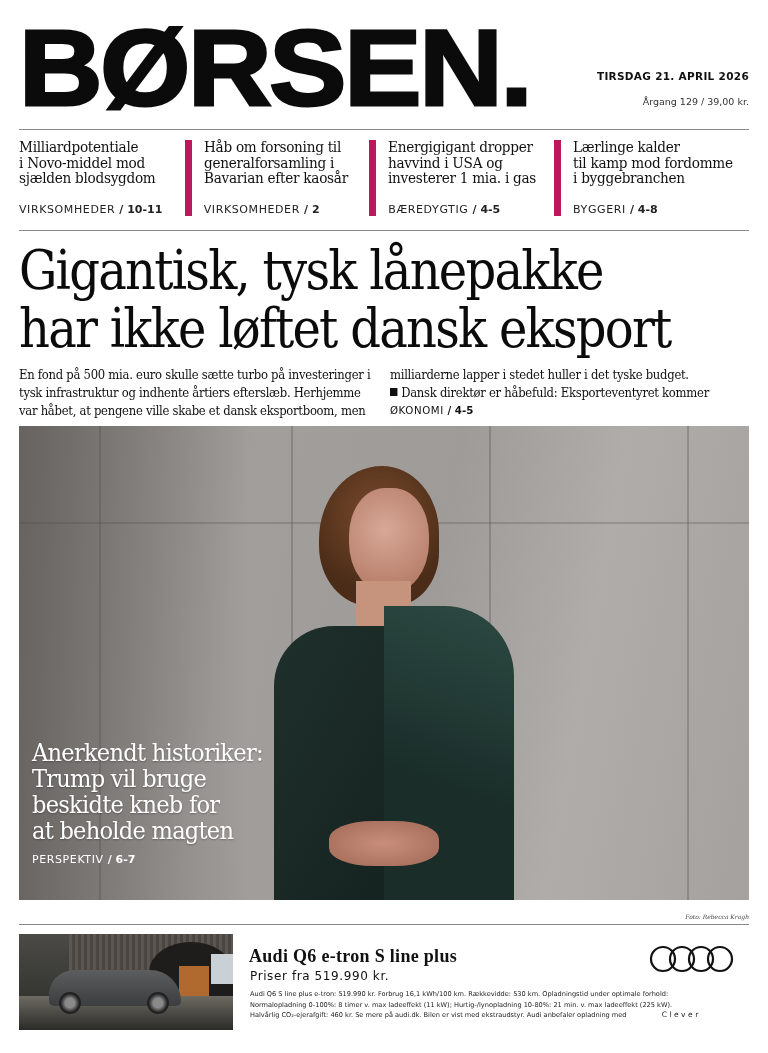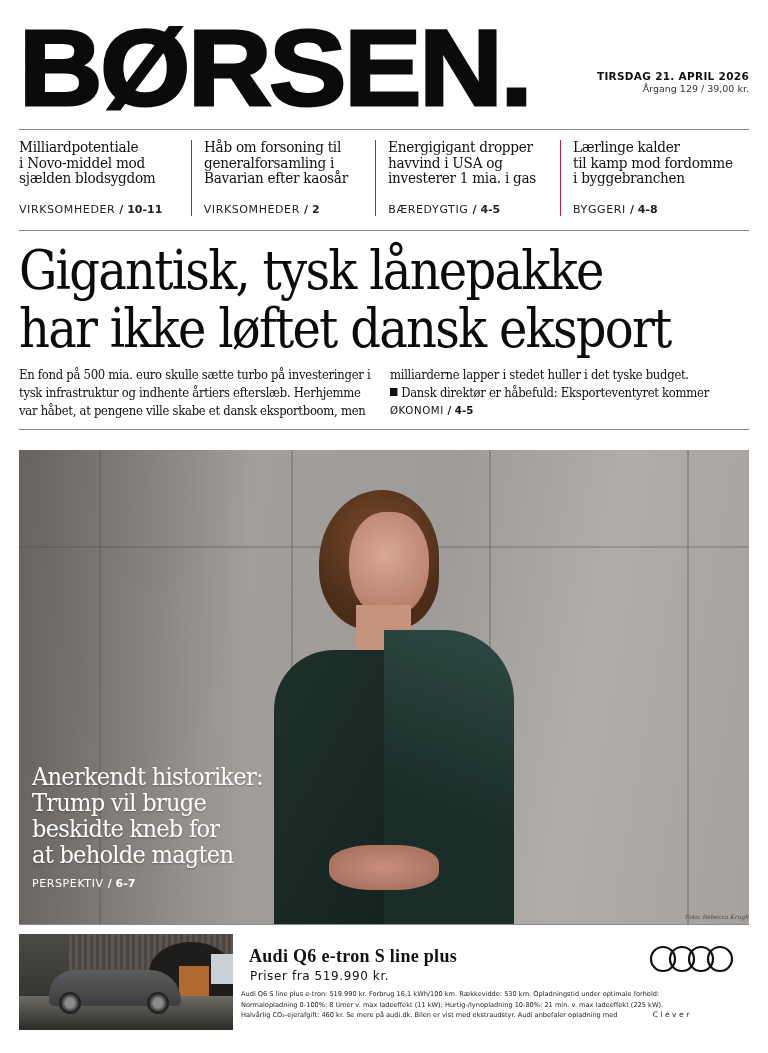--- a/index.html
+++ b/index.html
@@ -9,45 +9,45 @@
   .masthead { position: absolute; left: 19px; top: 24px; width: 730px; height: 96px; }
   .logo {
     position: absolute; left: 0; top: 0;
     font-family: "Liberation Sans", sans-serif; font-weight: 900;
     font-size: 108px; line-height: 88px; letter-spacing: -2px;
     color: #0b0b0b; transform: scaleX(1.07); transform-origin: left top;
     -webkit-text-stroke: 3px #0b0b0b;
   }
   .dateline { position: absolute; right: 0; top: 46px; text-align: right; font-family: "DejaVu Sans", sans-serif; }
   .date { font-size: 10.5px; font-weight: bold; letter-spacing: 0.3px; color: #111; }
-  .issue { font-size: 9.5px; color: #333; margin-top: 1px; }
+  .issue { font-size: 9.5px; color: #333; margin-top: 14px; }
 
   .rule { position: absolute; left: 19px; width: 730px; height: 1px; background: #888; }
 
   .teasers { position: absolute; left: 19px; top: 140px; width: 730px; height: 84px; display: flex; }
-  .teaser { flex: 1; padding: 0 6px 0 12px; border-left: 1px solid #be185d; height: 76px; position: relative; }
+  .teaser { flex: 1; padding: 0 6px 0 12px; border-left: 7px solid #be185d; height: 76px; position: relative; }
   .teaser:first-child { border-left: none; padding-left: 0; }
   .teaser-title { font-family: "DejaVu Serif", serif; font-size: 14.5px; line-height: 15.5px; color: #111; letter-spacing: -0.3px; transform: scaleX(0.94); transform-origin: left; white-space: nowrap; }
   .teaser-ref { position: absolute; bottom: 0; left: 12px; font-family: "DejaVu Sans", sans-serif; font-size: 11px; letter-spacing: 0.6px; color: #222; }
   .teaser:first-child .teaser-ref { left: 0; }
   .ref-page { font-weight: bold; letter-spacing: 0; }
 
   .headline {
     position: absolute; left: 19px; top: 242px; width: 740px;
     font-family: "DejaVu Serif", serif; font-size: 54px; line-height: 58px;
     letter-spacing: -2px; color: #0b0b0b; transform: scaleX(0.89); transform-origin: left top; white-space: nowrap;
   }
   .lead { position: absolute; top: 366px; font-family: "DejaVu Serif", serif; font-size: 12.5px; line-height: 18px; color: #111; letter-spacing: -0.3px; white-space: nowrap; transform: scaleX(0.93); transform-origin: left top; }
   .lead-left { left: 19px; }
   .lead-right { left: 390px; }
   .bullet { display: inline-block; width: 8px; height: 8px; background: #111; margin-right: 4px; vertical-align: 1px; }
   .section-ref { font-family: "DejaVu Sans", sans-serif; font-size: 11px; letter-spacing: 0.6px; }
 
   .photo {
-    position: absolute; left: 19px; top: 450px; width: 730px; height: 474px; overflow: hidden;
+    position: absolute; left: 19px; top: 426px; width: 730px; height: 474px; overflow: hidden;
     background: linear-gradient(100deg, #8e8a88 0%, #a29e9c 30%, #9f9b99 55%, #b0acaa 75%, #a5a19f 100%);
   }
   .tile-line-v { position: absolute; top: 0; bottom: 0; width: 2px; background: rgba(90,86,84,0.35); }
   .tile-line-h { position: absolute; height: 2px; background: rgba(90,86,84,0.3); }
   .photo-shade { position: absolute; left: 0; top: 0; width: 230px; height: 100%; background: linear-gradient(90deg, rgba(70,66,64,0.55), rgba(70,66,64,0)); }
 
   .woman { position: absolute; left: 215px; top: 40px; width: 300px; height: 434px; }
   .hair { position: absolute; left: 85px; top: 0; width: 120px; height: 140px; border-radius: 55% 50% 40% 45%; background: radial-gradient(circle at 50% 35%, #7a4b2c, #4a2c18 70%); }
   .face { position: absolute; left: 115px; top: 22px; width: 80px; height: 105px; border-radius: 45% 45% 48% 48%; background: radial-gradient(circle at 45% 40%, #d8a897, #b47c68 80%); }
   .neck { position: absolute; left: 122px; top: 115px; width: 55px; height: 60px; background: #c6937d; border-radius: 0 0 20px 20px; }
@@ -66,21 +66,21 @@
   .ad-image { position: absolute; left: 0; top: 2px; width: 214px; height: 96px; overflow: hidden; background: linear-gradient(180deg, #4b4a46 0%, #3a3a36 50%, #2a2a28 100%); }
   .ad-wall { position: absolute; left: 50px; top: 0; width: 164px; height: 60px; background: repeating-linear-gradient(90deg, #5b5652 0 3px, #4a4541 3px 6px); }
   .ad-arch { position: absolute; left: 130px; top: 8px; width: 84px; height: 60px; background: #1f1d1c; border-radius: 50% 50% 0 0; }
   .ad-wood { position: absolute; left: 160px; top: 32px; width: 30px; height: 30px; background: #b06a2f; }
   .ad-sky { position: absolute; left: 192px; top: 20px; width: 22px; height: 30px; background: #c9d1d6; }
   .ad-ground { position: absolute; left: 0; top: 62px; width: 214px; height: 34px; background: linear-gradient(180deg, #6c6a62, #2b2b29); }
   .ad-car { position: absolute; left: 30px; top: 36px; width: 132px; height: 36px; background: linear-gradient(180deg, #5b5d5f, #3b3d3f); border-radius: 40px 50px 8px 8px; }
   .ad-wheel { position: absolute; top: 58px; width: 22px; height: 22px; border-radius: 50%; background: radial-gradient(circle, #8a8a8a 30%, #222 60%); }
   .ad-title { position: absolute; left: 230px; top: 14px; font-family: Liberation Serif, serif; font-weight: bold; font-size: 18px; color: #111; letter-spacing: 0.3px; }
   .ad-price { position: absolute; left: 231px; top: 37px; font-family: "DejaVu Sans", sans-serif; font-size: 12px; color: #111; letter-spacing: 0.6px; }
-  .ad-fine { position: absolute; left: 222px; top: 57px; width: 420px; font-family: "DejaVu Sans", sans-serif; font-size: 6.6px; line-height: 10.5px; color: #222; white-space: nowrap; }
+  .ad-fine { position: absolute; left: 231px; top: 57px; width: 420px; font-family: "DejaVu Sans", sans-serif; font-size: 6.6px; line-height: 10.5px; color: #222; white-space: nowrap; }
   .ad-fine .clever { letter-spacing: 2.5px; font-size: 7.5px; margin-left: 33px; }
   .audi-rings { position: absolute; left: 630px; top: 12px; width: 86px; height: 30px; }
 </style>
 </head>
 <body>
 
 <div class="masthead">
   <div class="logo">BØRSEN.</div>
   <div class="dateline">
     <div class="date">TIRSDAG 21. APRIL 2026</div>

